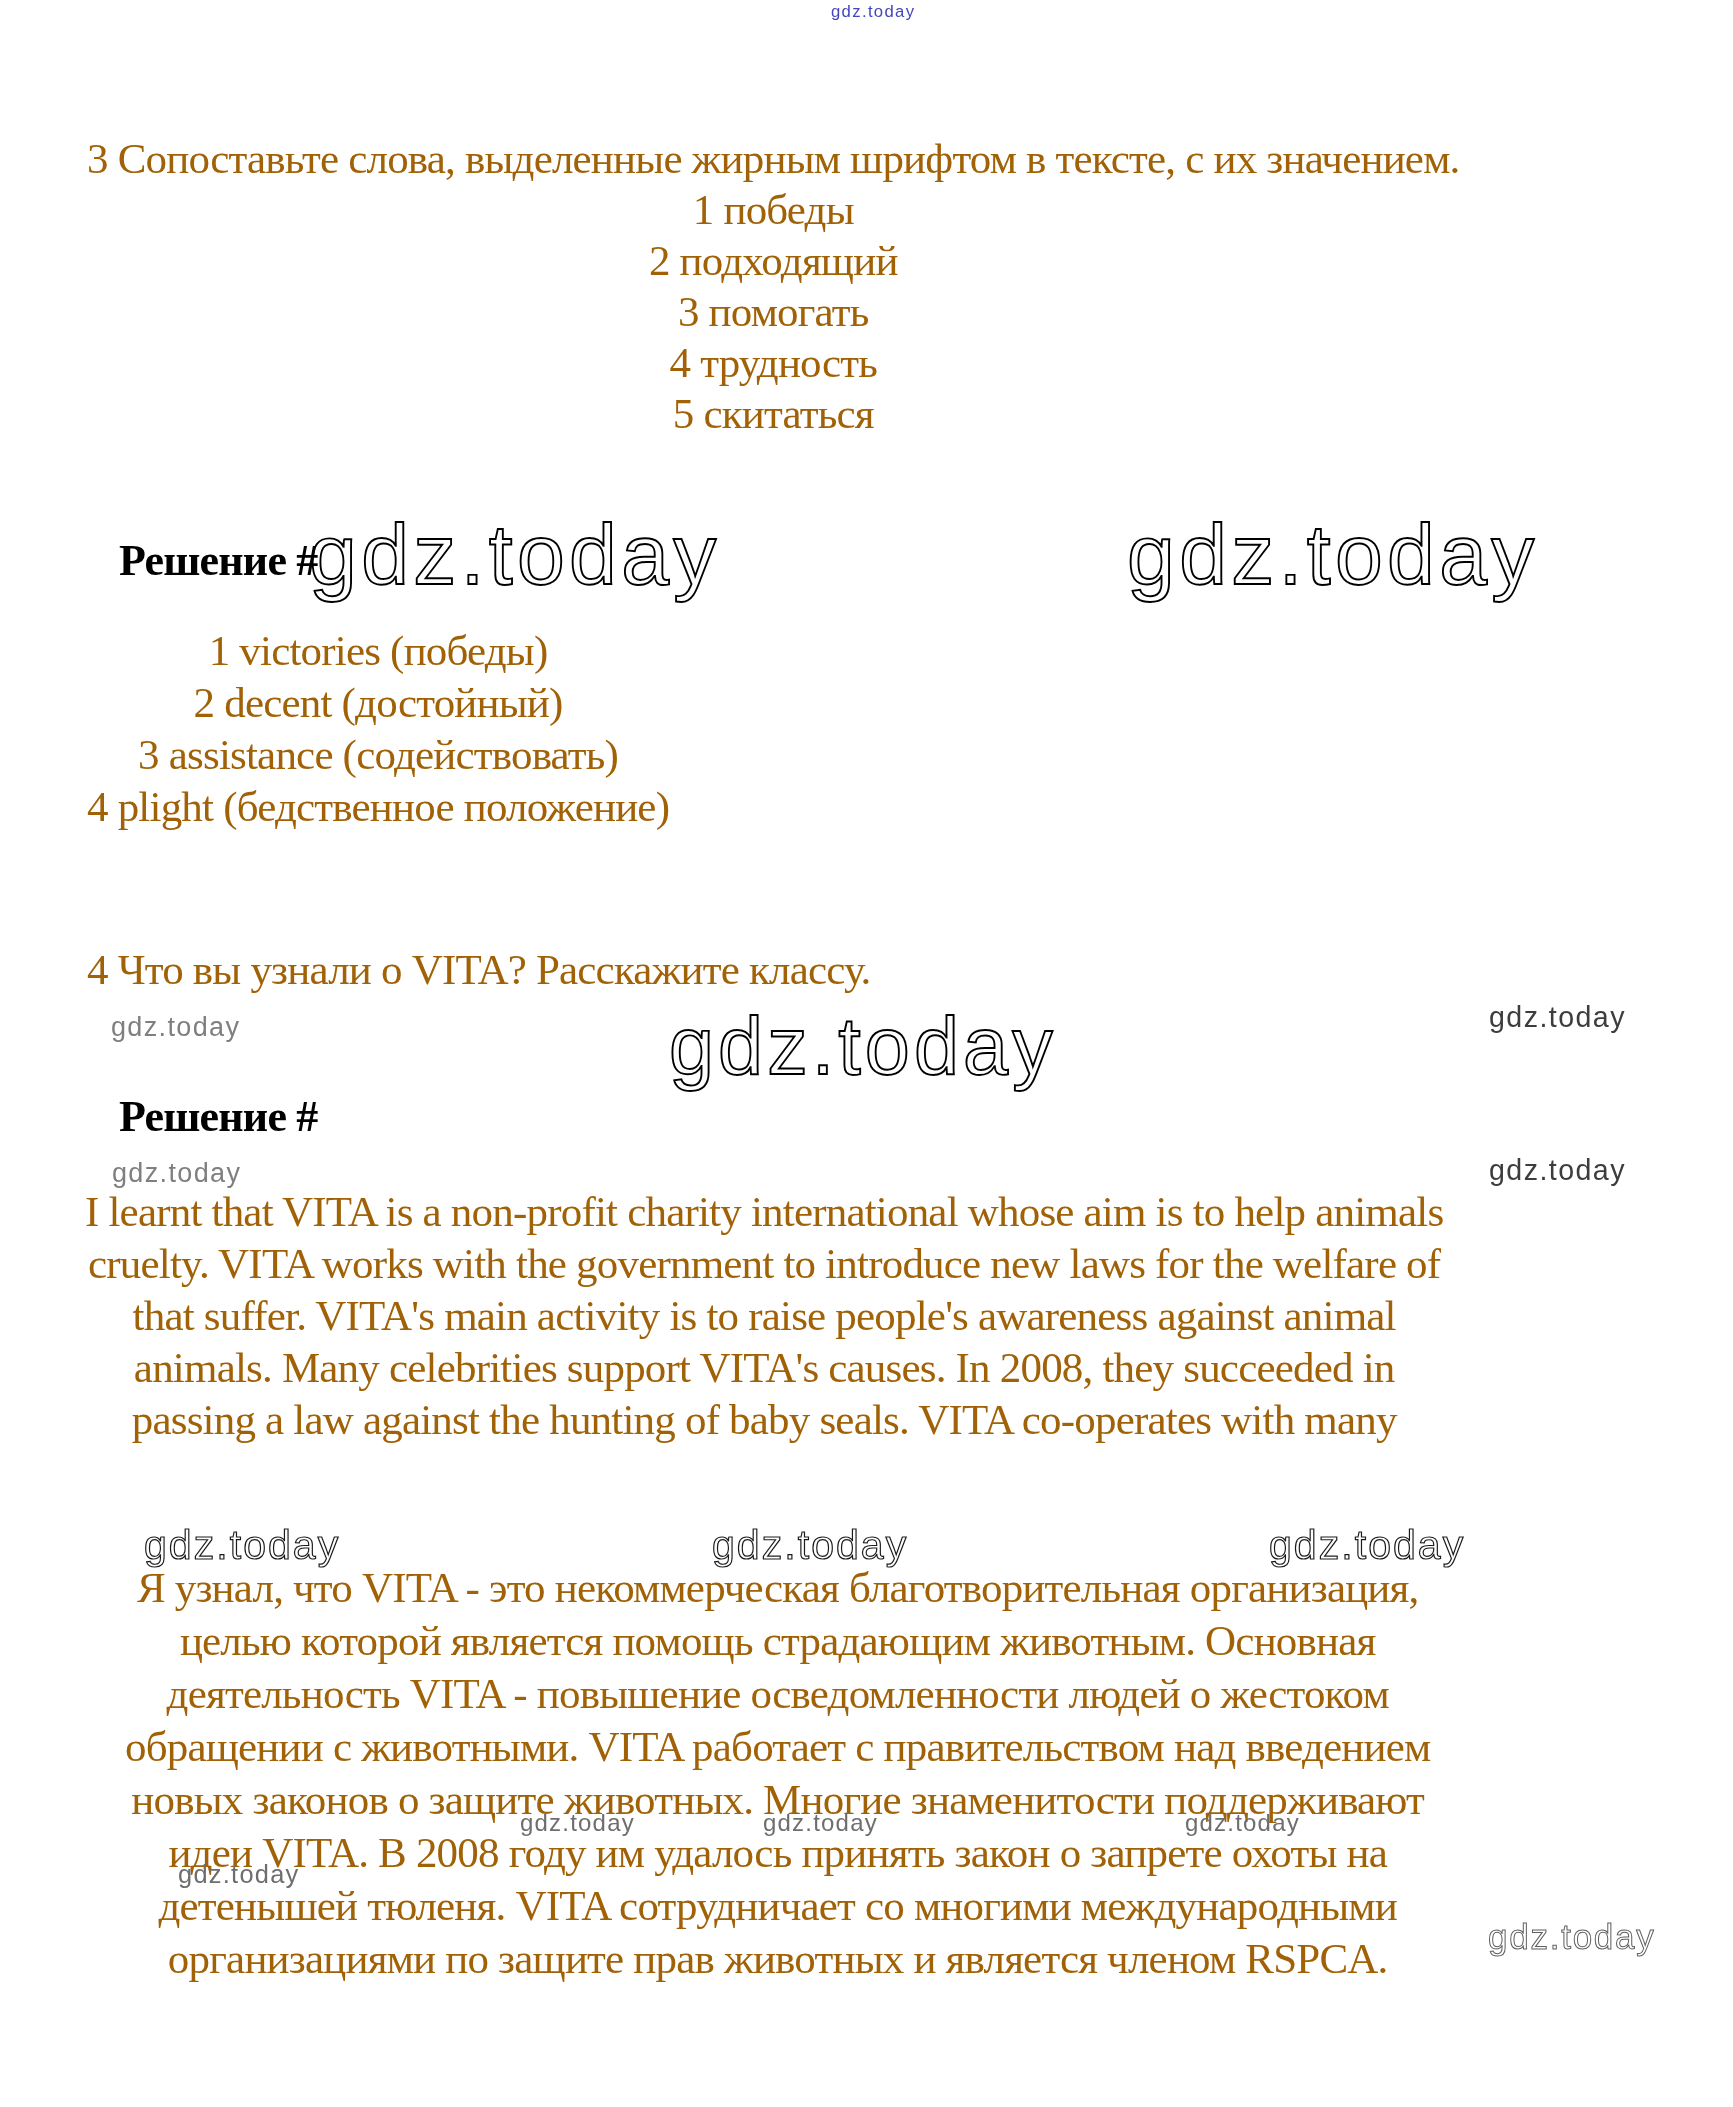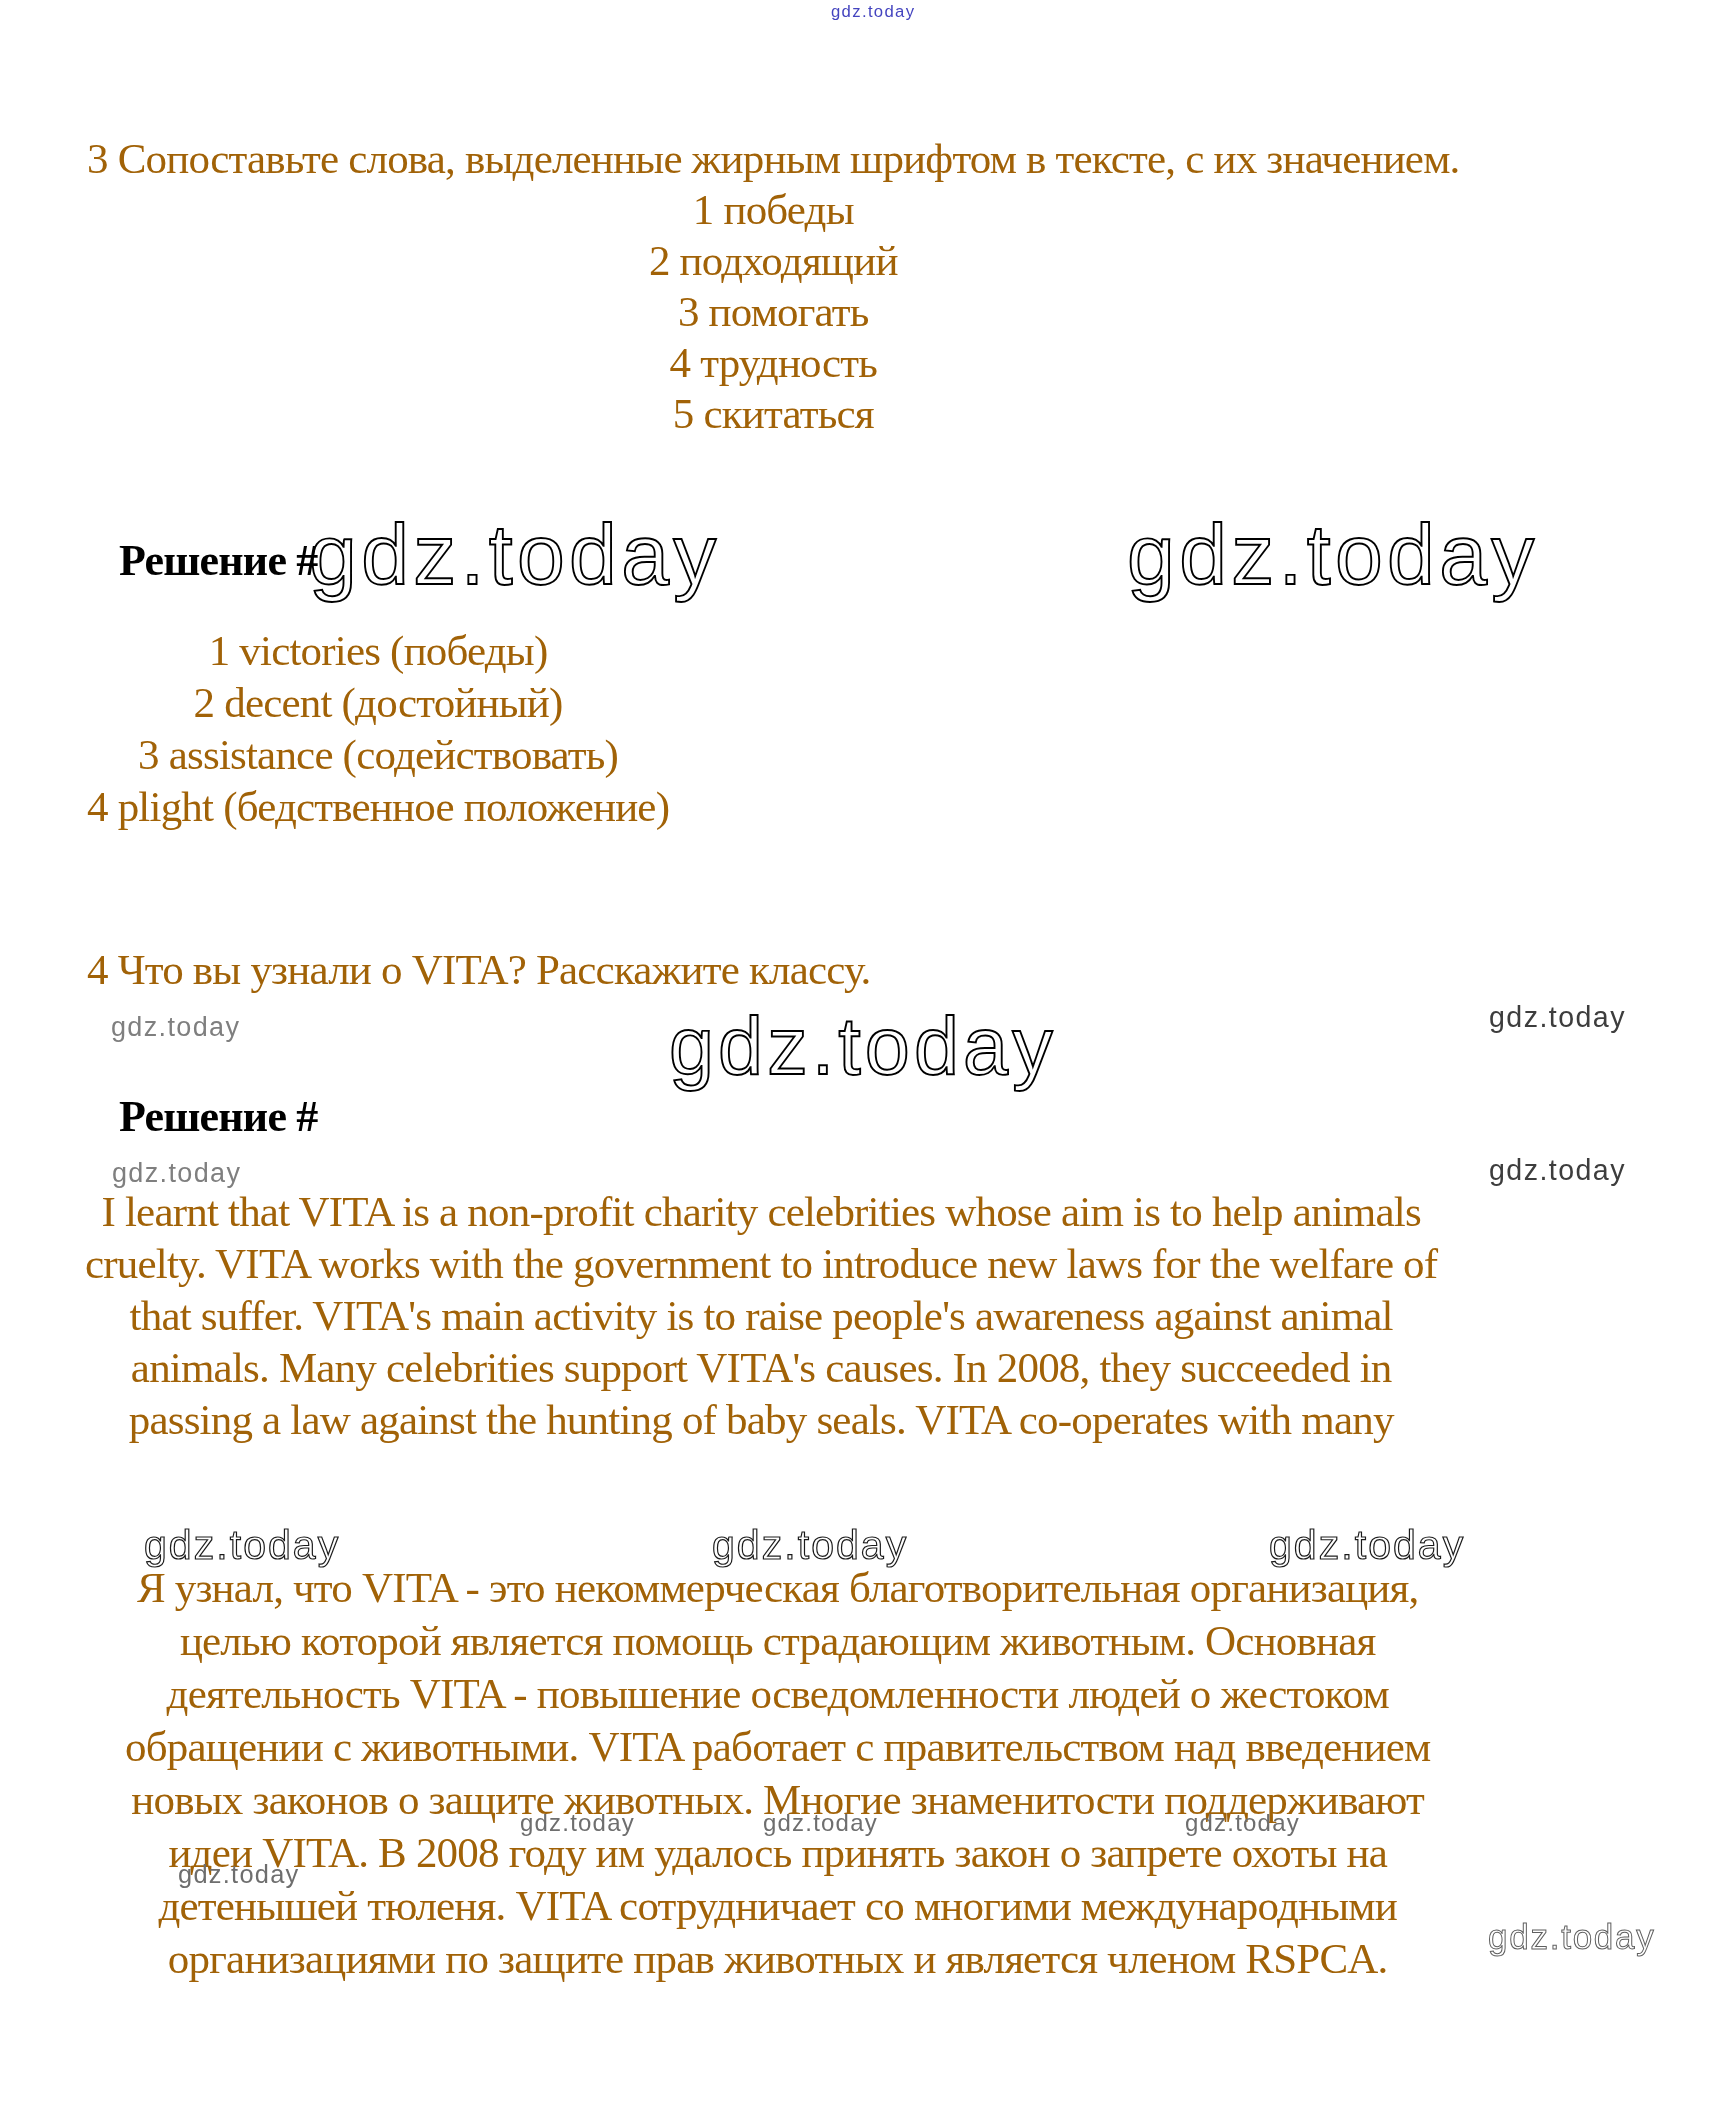--- a/index.html
+++ b/index.html
@@ -104,21 +104,21 @@
   <div class="abs wm wm-gray-sm" style="left:111px; top:1012px;">gdz.today</div>
   <div class="abs wm wm-big-mid" style="left:669px; top:1000px;">gdz.today</div>
   <div class="abs wm wm-dark-sm" style="left:1489px; top:1001px;">gdz.today</div>
 
   <div class="abs heading" style="left:87px; top:1092px;">Решение #</div>
 
   <div class="abs wm wm-gray-sm" style="left:112px; top:1158px;">gdz.today</div>
   <div class="abs wm wm-dark-sm" style="left:1489px; top:1154px;">gdz.today</div>
 
   <div class="abs serif-block lh66" style="left:85px; top:1186px;">
-    <div class="line">I learnt that VITA is a non-profit charity celebrities whose aim is to help animals</div>
+    <div class="line">I learnt that VITA is a non-profit charity international whose aim is to help animals</div>
     <div class="line">cruelty. VITA works with the government to introduce new laws for the welfare of</div>
     <div class="line">that suffer. VITA's main activity is to raise people's awareness against animal</div>
     <div class="line">animals. Many celebrities support VITA's causes. In 2008, they succeeded in</div>
     <div class="line">passing a law against the hunting of baby seals. VITA co-operates with many</div>
   </div>
 
   <div class="abs wm wm-medium" style="left:144px; top:1522px;">gdz.today</div>
   <div class="abs wm wm-medium" style="left:712px; top:1522px;">gdz.today</div>
   <div class="abs wm wm-medium" style="left:1269px; top:1522px;">gdz.today</div>
 

